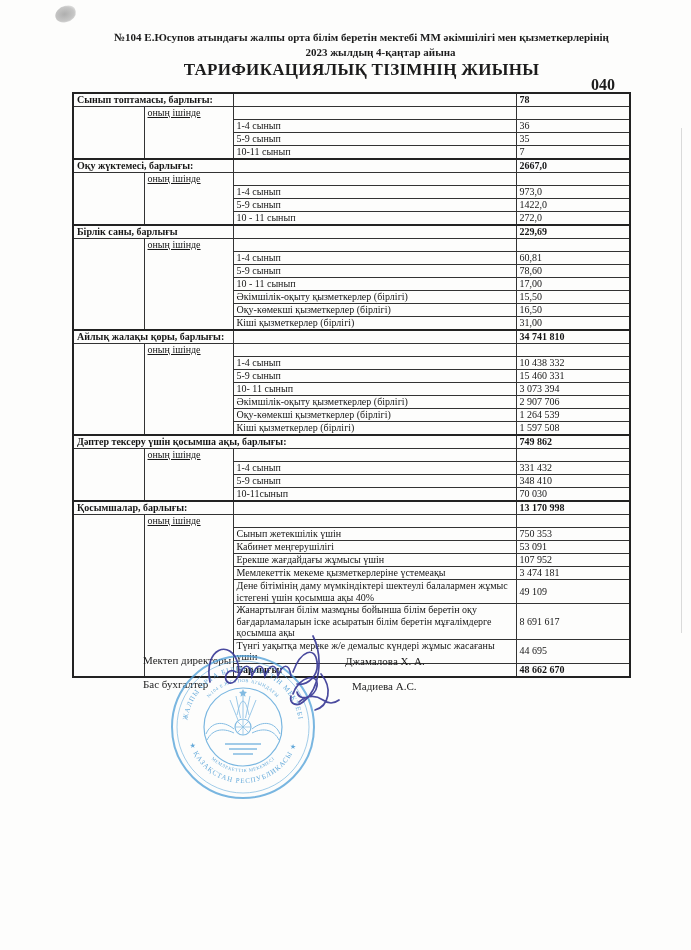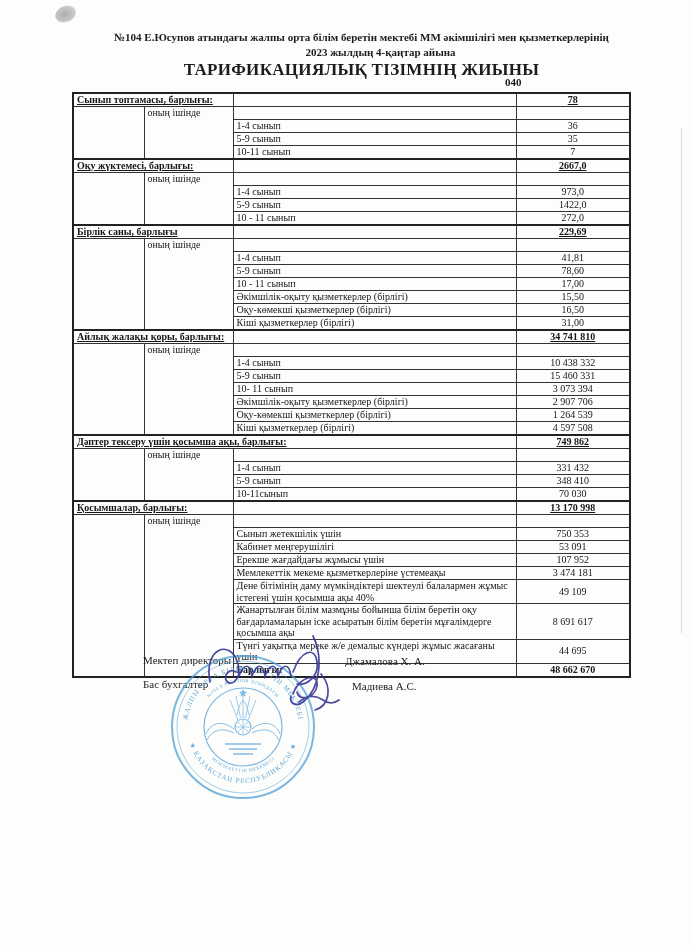--- a/index.html
+++ b/index.html
@@ -10,34 +10,34 @@
   }
   .smudge{
     position:absolute;left:55px;top:6px;width:21px;height:16px;
     background:radial-gradient(ellipse at 45% 50%, #6f6f6f 0%, #9a9a9a 60%, rgba(200,200,200,0) 100%);
     border-radius:60% 40% 55% 45%;opacity:.55;transform:rotate(-12deg);
   }
   .title{position:absolute;left:16px;width:691px;text-align:center;font-weight:bold;white-space:nowrap;}
   .t1{top:31px;font-size:11px;}
   .t2{top:46px;font-size:11px;padding-left:19px;}
   .t3{top:60px;font-size:17px;letter-spacing:.3px;}
-  .code{position:absolute;top:76px;left:505px;width:110px;text-align:left;font-weight:bold;font-size:11px;}
+  .code{position:absolute;top:76px;left:505px;width:110px;text-align:right;font-weight:bold;font-size:16px;}
   table.main{
     position:absolute;left:72px;top:92px;width:557px;
     border-collapse:collapse;table-layout:fixed;
     font-size:10px;color:#161616;
     border:2px solid #222;
   }
   table.main td{
     border:1px solid #333;padding:0 3px;height:12px;line-height:11.5px;
     overflow:hidden;
   }
-  tr.section-row td{border-top:2px solid #222;font-weight:bold;font-size:10px;text-decoration:underline;}
-  td.val{text-align:center;padding-right:3px;}
-  td.colA,td.colB{vertical-align:top;}
+  tr.section-row td{border-top:2px solid #222;font-weight:bold;font-size:10px;}
+  td.val{text-align:left;padding-right:3px;}
+  td.colA,td.colB{vertical-align:top;text-decoration:underline;}
   td.colB{padding-top:0;}
   tr.grand-total-row td{font-weight:bold;}
   .scan-line{position:absolute;left:681px;top:128px;width:1px;height:505px;background:#dadada;}
   .sig-text{position:absolute;font-size:11px;white-space:nowrap;}
   .stamp-svg,.ink-svg{position:absolute;}
 </style>
 </head>
 <body>
 
 <div class="smudge"></div>
@@ -107,21 +107,21 @@
         <td class="val">229,69</td>
       </tr>
       <tr>
         <td class="colA" rowspan="7"></td>
         <td class="colB" rowspan="7">оның ішінде</td>
         <td></td>
         <td class="val"></td>
       </tr>
       <tr>
         <td>1-4 сынып</td>
-        <td class="val">41,81</td>
+        <td class="val">60,81</td>
       </tr>
       <tr>
         <td>5-9 сынып</td>
         <td class="val">78,60</td>
       </tr>
       <tr>
         <td>10 - 11 сынып</td>
         <td class="val">17,00</td>
       </tr>
       <tr>
@@ -162,21 +162,21 @@
       <tr>
         <td>Әкімшілік-оқыту қызметкерлер (бірлігі)</td>
         <td class="val">2 907 706</td>
       </tr>
       <tr>
         <td>Оқу-көмекші қызметкерлер (бірлігі)</td>
         <td class="val">1 264 539</td>
       </tr>
       <tr>
         <td>Кіші қызметкерлер (бірлігі)</td>
-        <td class="val">4 597 508</td>
+        <td class="val">1 597 508</td>
       </tr>
       <tr class="section-row">
         <td class="sec-label" colspan="3">Дәптер тексеру үшін қосымша ақы, барлығы:</td>
         <td class="val">749 862</td>
       </tr>
       <tr>
         <td class="colA" rowspan="4"></td>
         <td class="colB" rowspan="4">оның ішінде</td>
         <td></td>
         <td class="val"></td>

